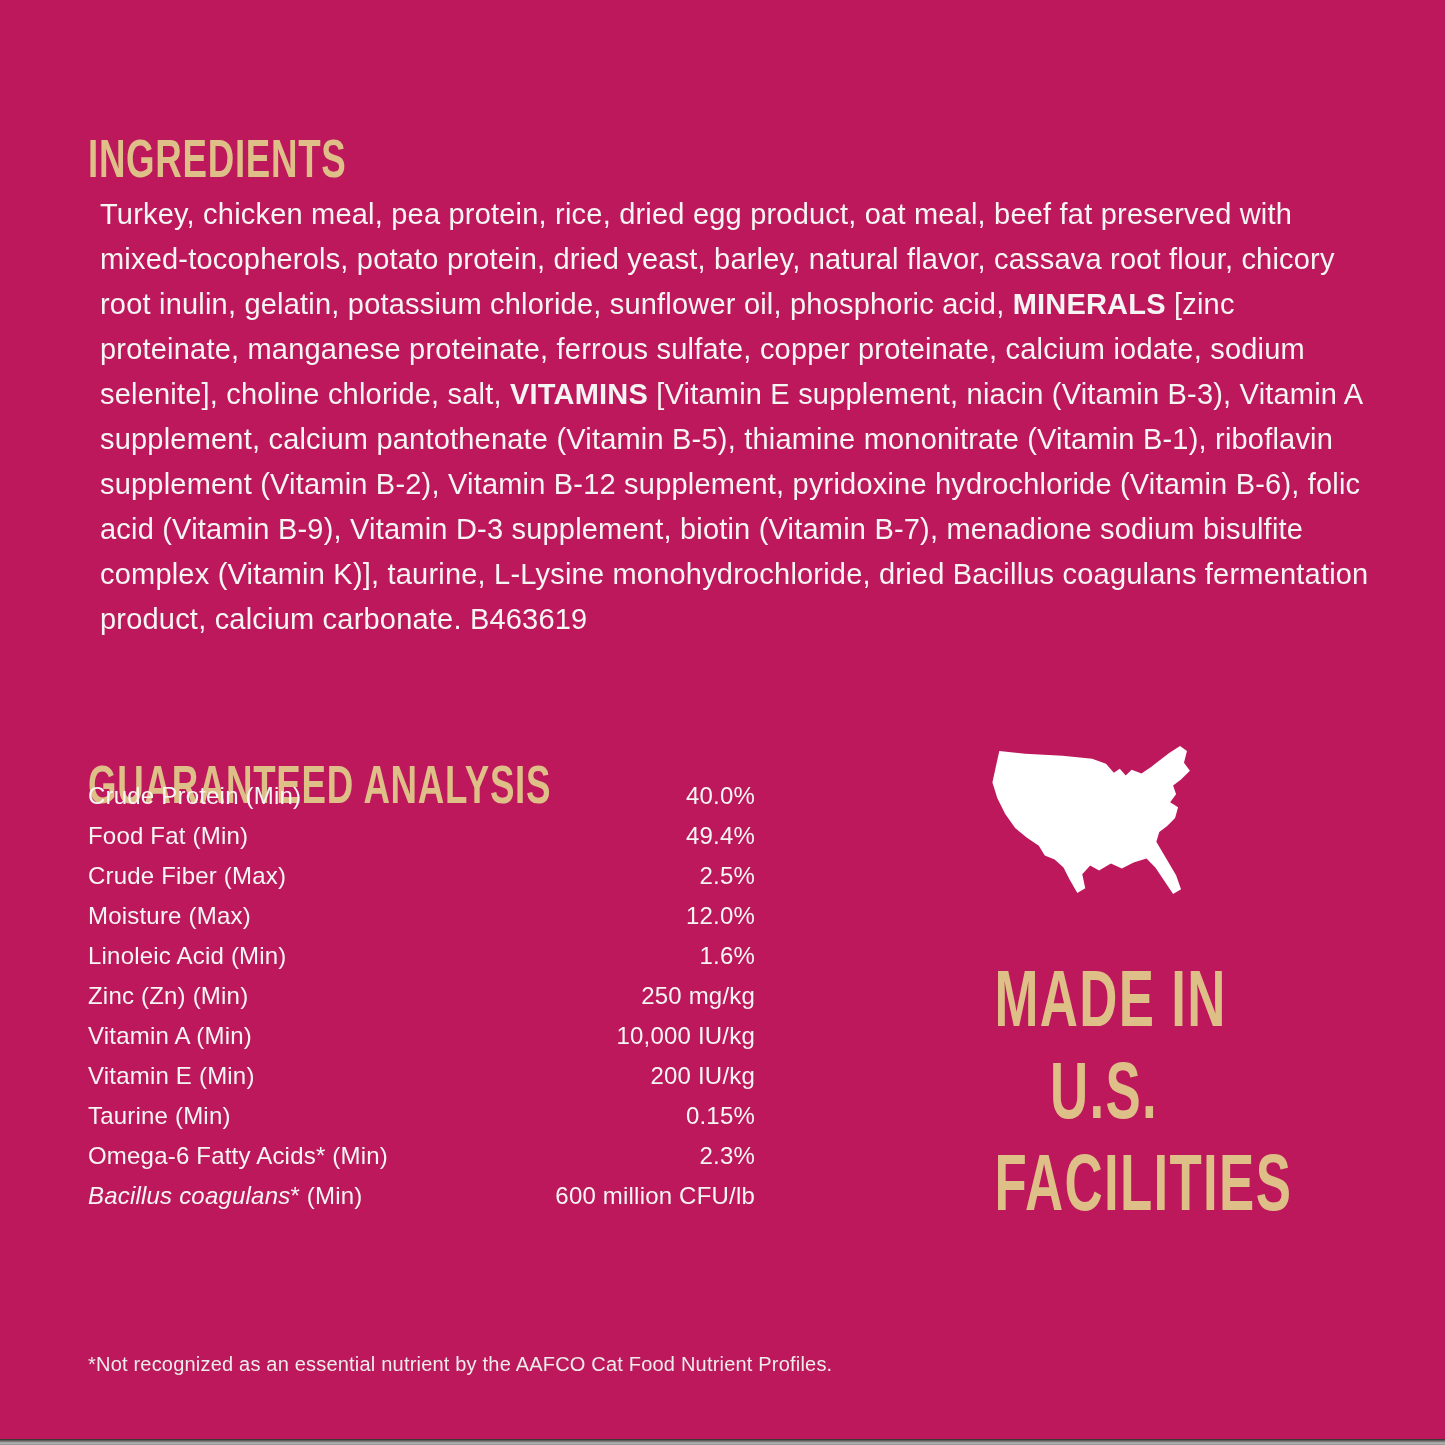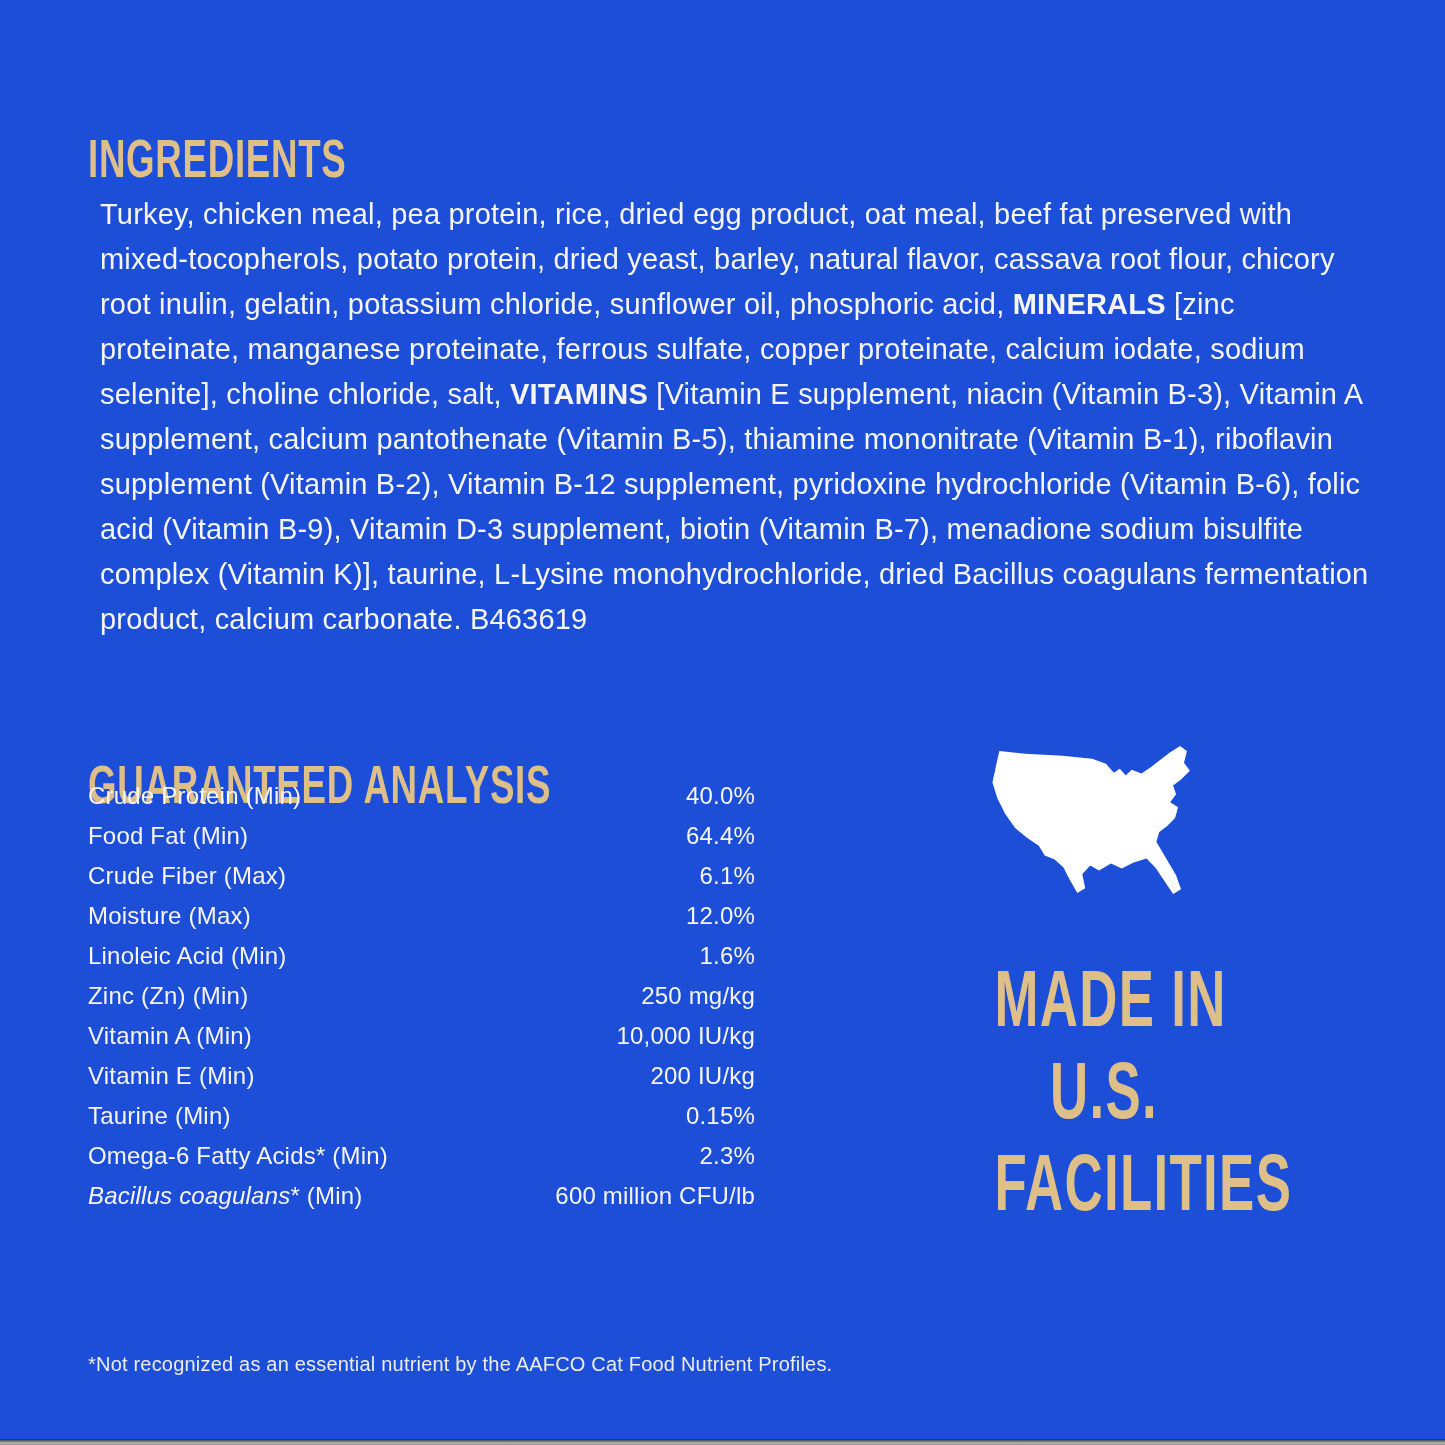--- a/index.html
+++ b/index.html
@@ -1,19 +1,19 @@
 <!DOCTYPE html>
 <html><head>
 <meta charset="utf-8">
 <style>
   html,body{margin:0;padding:0;background:#151514;}
   .page{
     position:relative;
     width:1445px;height:1445px;
-    background:#1d4ed8;
+    background:#be185d;
     overflow:hidden;
     font-family:"Liberation Sans", sans-serif;
     color:#f5f5f3;
   }
   .gold-heading{
     position:absolute;
     font-weight:bold;
     font-size:54px;
     letter-spacing:1px;
     color:#debf87;
@@ -92,25 +92,25 @@
   <section>
     <h2 class="gold-heading" style="left:88px;top:712px;">GUARANTEED ANALYSIS</h2>
 
     <div class="analysis-table">
       <div class="ga-row">
         <span class="row-label">Crude Protein (Min)</span>
         <span class="row-value">40.0%</span>
       </div>
       <div class="ga-row">
         <span class="row-label">Food Fat (Min)</span>
-        <span class="row-value">64.4%</span>
+        <span class="row-value">49.4%</span>
       </div>
       <div class="ga-row">
         <span class="row-label">Crude Fiber (Max)</span>
-        <span class="row-value">6.1%</span>
+        <span class="row-value">2.5%</span>
       </div>
       <div class="ga-row">
         <span class="row-label">Moisture (Max)</span>
         <span class="row-value">12.0%</span>
       </div>
       <div class="ga-row">
         <span class="row-label">Linoleic Acid (Min)</span>
         <span class="row-value">1.6%</span>
       </div>
       <div class="ga-row">

